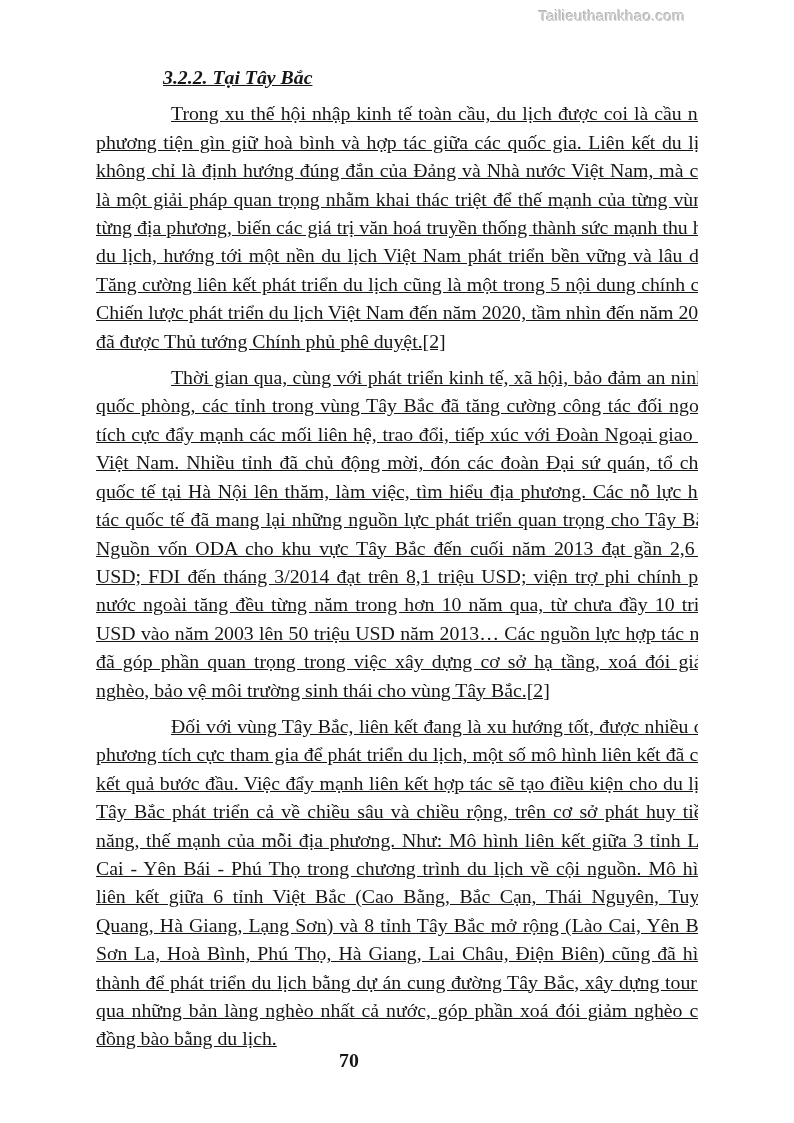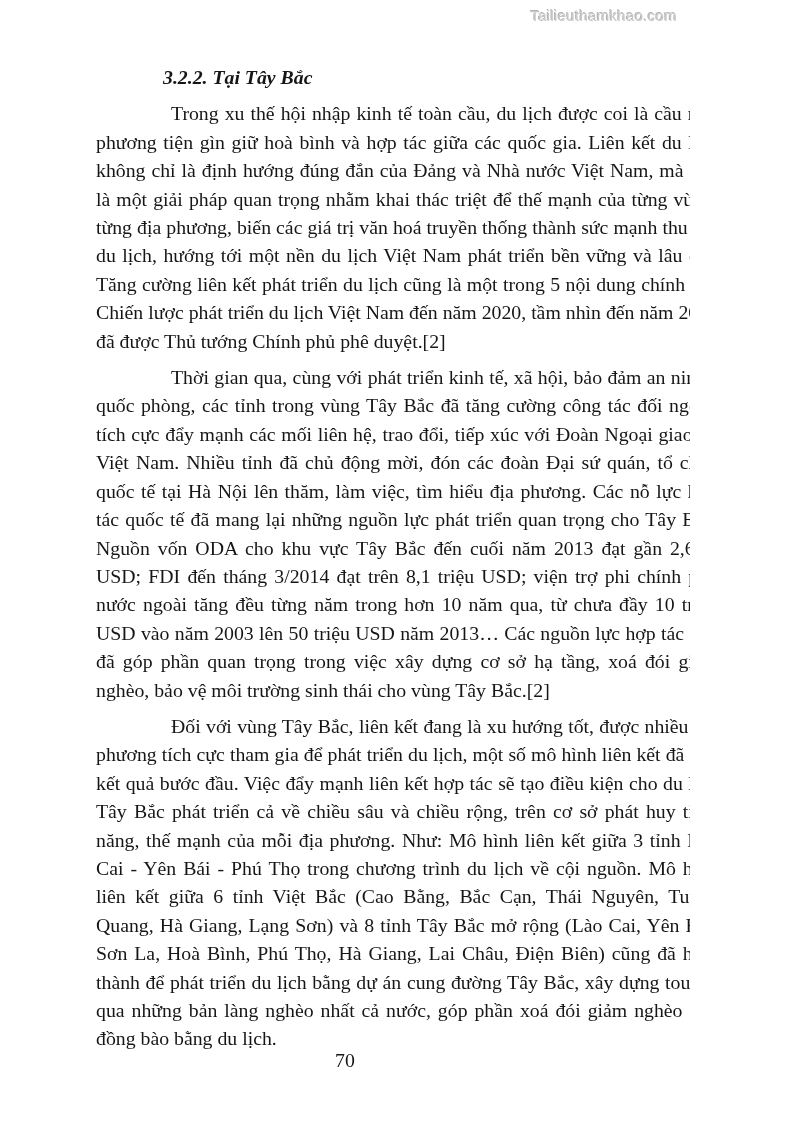--- a/index.html
+++ b/index.html
@@ -9,20 +9,21 @@
     background: #ffffff;
   }
   .page {
     position: relative;
     width: 690px;
     height: 1123px;
     background: #ffffff;
     overflow: hidden;
     font-family: "Liberation Serif", "DejaVu Serif", serif;
     color: #161616;
+    padding-left: 8px;
   }
   .watermark {
     position: absolute;
     top: 7px;
     right: 13px;
     font-family: "Liberation Sans", "DejaVu Sans", sans-serif;
     font-size: 15px;
     letter-spacing: 0.3px;
     color: #c7c7c7;
     text-shadow: 1px 1px 0 #ffffff, -1px -1px 0 #b2b2b2;
@@ -30,20 +31,21 @@
   }
   .content {
     position: absolute;
     left: 88px;
     top: 63px;
     width: 638px;
     font-size: 19.8px;
     line-height: 28.4px;
     text-align: justify;
     text-justify: inter-word;
+    text-decoration: underline;
   }
   .heading {
     font-size: 19.8px;
     font-weight: bold;
     font-style: italic;
     margin: 0;
     text-indent: 75px;
     text-align: left;
   }
   .para {
@@ -51,20 +53,21 @@
     text-indent: 75px;
   }
   .page-number {
     position: absolute;
     top: 1046px;
     left: 0;
     width: 100%;
     text-align: center;
     font-size: 19.8px;
     line-height: 28px;
+    font-weight: bold;
   }
 </style>
 </head>
 <body>
 
 <div class="page">
 
   <div class="watermark">Tailieuthamkhao.com</div>
 
   <div class="content">

